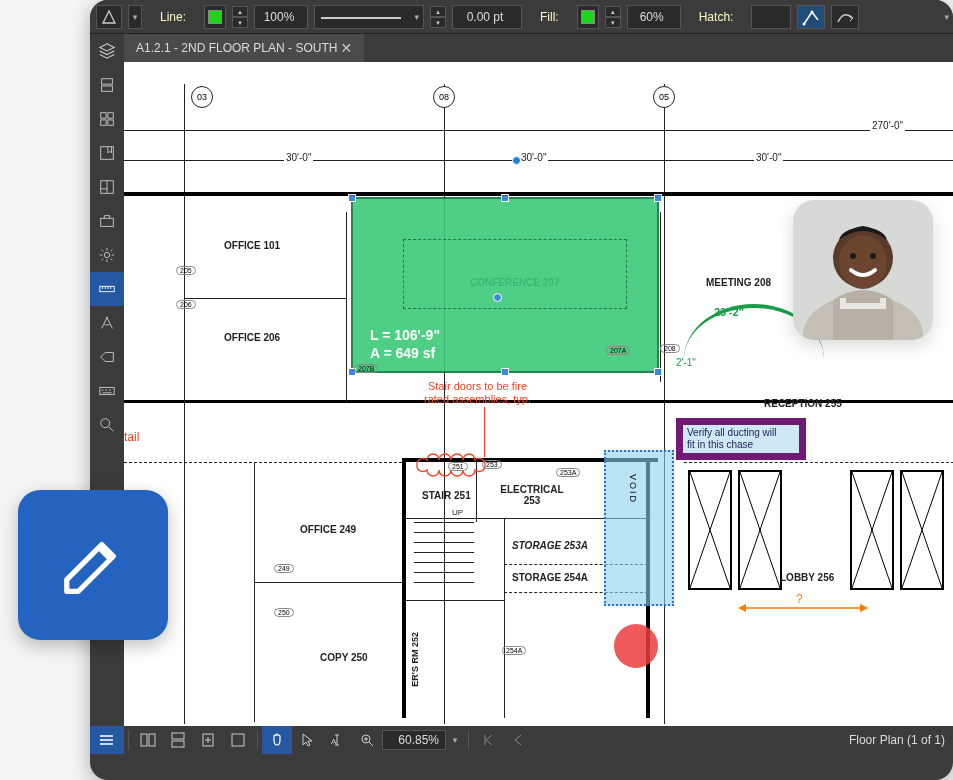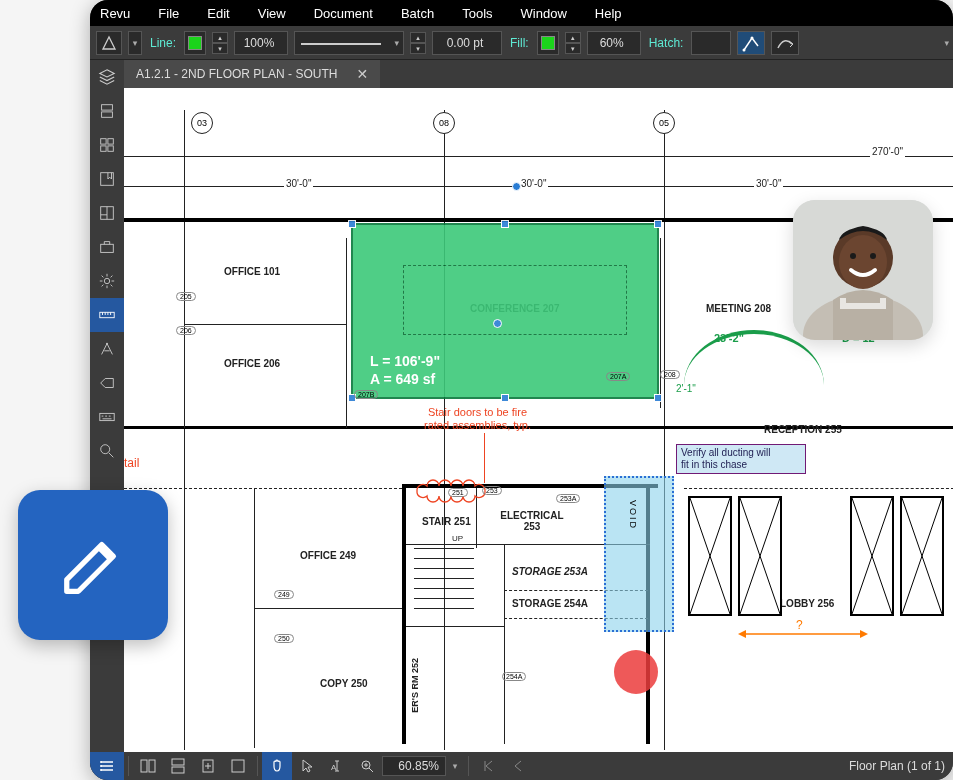--- a/index.html
+++ b/index.html
@@ -47,42 +47,42 @@
     background: #2a2a2a;
     border: 1px solid #555;
     display: flex;
     align-items: center;
     justify-content: center;
     color: #ddd;
     font-size: 12px;
   }
   .tb-shape { width: 26px; position: relative; }
   .tb-dd { width: 14px; }
-  .tb-label { color: #5eead4; font-size: 12px; margin: 0 2px; }
+  .tb-label { color: #fef9c3; font-size: 12px; margin: 0 12px; }
   .color-swatch { width: 22px; }
   .color-inner { width: 14px; height: 14px; border: 1px solid #888; }
   .spinner { width: 16px; display:flex; flex-direction:column; }
   .spinner div { height:11px; border:1px solid #555; background:#2a2a2a; font-size:7px; color:#ccc; text-align:center; line-height:9px;}
   .num-field { width: 54px; text-align:right; padding-right:4px; }
   .line-style { width: 110px; position:relative; }
   .line-style::before { content:''; position:absolute; left:6px; right:22px; top:50%; height:2px; background:#ccc; }
   .chev { position:absolute; right:4px; font-size:9px; color:#aaa; }
   .hatch-box { width: 40px; }
   .tb-icon { width: 28px; background:#204c78; }
   .tb-icon2 { width: 28px; }
   
   .content-row { display:flex; height: calc(100% - 26px - 34px - 28px); }
   .left-rail { width: 34px; background:#3b3b3b; display:flex; flex-direction:column; }
   .rail-item { height:34px; display:flex; align-items:center; justify-content:center; color:#ccc; cursor:pointer; }
   .rail-item.active { background:#2558a0; color:#fff; }
   .rail-item svg { width:18px; height:18px; }
   
   .main-area { flex:1; display:flex; flex-direction:column; background:#fff; }
   .tab-bar { height:28px; background:#3b3b3b; display:flex; align-items:center; }
-  .tab { height:28px; background:#4a4a4a; color:#ddd; font-size:12px; padding:0 12px; display:flex; align-items:center; gap:19px; }
+  .tab { height:28px; background:#4a4a4a; color:#ddd; font-size:12px; padding:0 12px; display:flex; align-items:center; gap:3px; }
   .tab .close { color:#ccc; font-size:14px; cursor:pointer; }
   .canvas { flex:1; background:#fff; position:relative; overflow:hidden; }
   
   .bottom-bar { height:28px; background:#3b3b3b; display:flex; align-items:center; }
   .bb-left { width:34px; height:28px; background:#2558a0; display:flex; align-items:center; justify-content:center; }
   .bb-item { width:30px; height:28px; display:flex; align-items:center; justify-content:center; color:#ccc; cursor:pointer; }
   .bb-sep { width:1px; height:20px; background:#555; margin:0 4px; }
   .bb-item.active-hand { background:#2558a0; }
   .zoom-field { width:64px; height:20px; background:#2a2a2a; border:1px solid #555; color:#ddd; font-size:12px; text-align:right; padding-right:6px; line-height:18px; }
   .page-info { margin-left:auto; color:#ddd; font-size:12px; padding-right:8px; }
@@ -90,21 +90,21 @@
   .grid-bubble { position:absolute; width:22px; height:22px; border:1px solid #222; border-radius:50%; background:#fff; display:flex; align-items:center; justify-content:center; font-size:9px; }
   
   .dim-label { position:absolute; font-size:10px; color:#222; background:#fff; padding:0 2px; }
   .room-label { position:absolute; font-size:10px; font-weight:bold; color:#222; text-align:center; }
   
   .green-area { position:absolute; background:#3dc97a; opacity:0.9; border:2px solid #0a7a3d; }
   .green-area .handle { position:absolute; width:8px; height:8px; background:#2a7dd4; border:1px solid #fff; }
   .ann-text { position:absolute; color:#fff; font-weight:bold; font-size:14px; }
   
   .red-note { position:absolute; color:#e42; font-size:11px; text-align:center; line-height:1.2; }
-  .blue-note { position:absolute; background:#cfe8f5; border:1px solid #701a75; color:#225; font-size:10px; padding:2px 4px; line-height:1.2; }
+  .blue-note { position:absolute; background:#cfe8f5; border:7px solid #701a75; color:#225; font-size:10px; padding:2px 4px; line-height:1.2; }
   
   .floating-tile {
     position:absolute; left:18px; top:490px; width:150px; height:150px;
     background:#2464c0; border-radius:22px; box-shadow:0 6px 18px rgba(0,0,0,0.25);
     display:flex; align-items:center; justify-content:center;
   }
   .avatar-tile {
     position:absolute; right:20px; top:200px; width:140px; height:140px;
     background:#d8dad8; border-radius:22px; overflow:hidden;
     box-shadow:0 6px 18px rgba(0,0,0,0.15);
@@ -117,31 +117,20 @@
   .x-box::before, .x-box::after { content:''; position:absolute; background:#000; }
   .cyan-fill { position:absolute; background:rgba(140,210,235,0.6); border:2px dotted #2a6ed4; }
   .red-circle { position:absolute; border-radius:50%; background:rgba(235,60,60,0.85); }
   .cloud { position:absolute; }
 </style>
 </head>
 <body>
 
 <div class="app-window">
 
-  <div class="menu-bar">
-    <span>Revu</span>
-    <span>File</span>
-    <span>Edit</span>
-    <span>View</span>
-    <span>Document</span>
-    <span>Batch</span>
-    <span>Tools</span>
-    <span>Window</span>
-    <span>Help</span>
-  </div>
 
   <div class="toolbar">
     <div class="tb-box tb-shape">
       <svg width="16" height="16" viewBox="0 0 16 16">
           <polygon points="2,14 8,2 14,14" fill="none" stroke="#ccc" stroke-width="1.3"></polygon>
         </svg>
     </div>
     <div class="tb-box tb-dd">
         <span class="chev" style="position:static">▾</span>
       </div>

